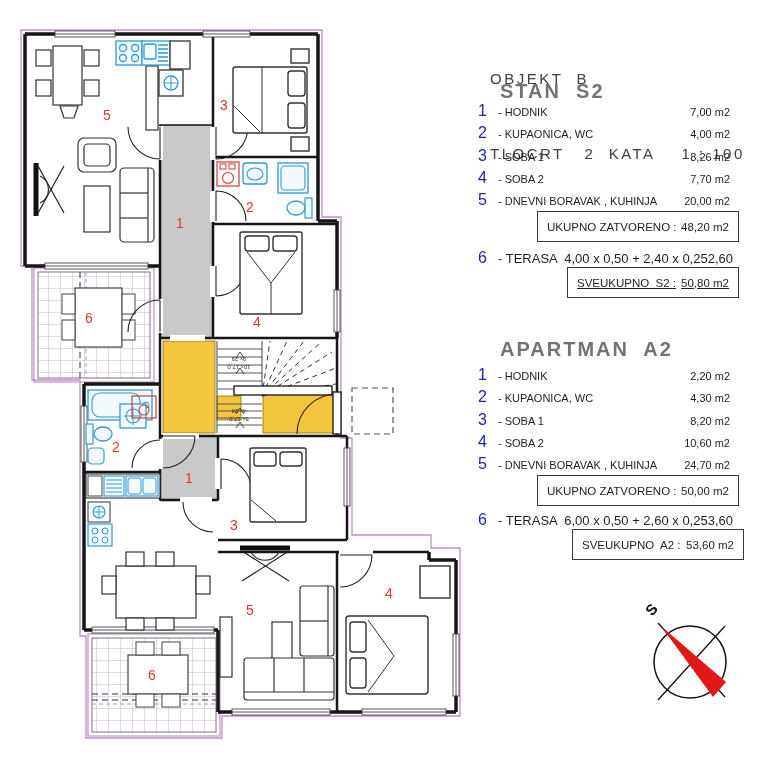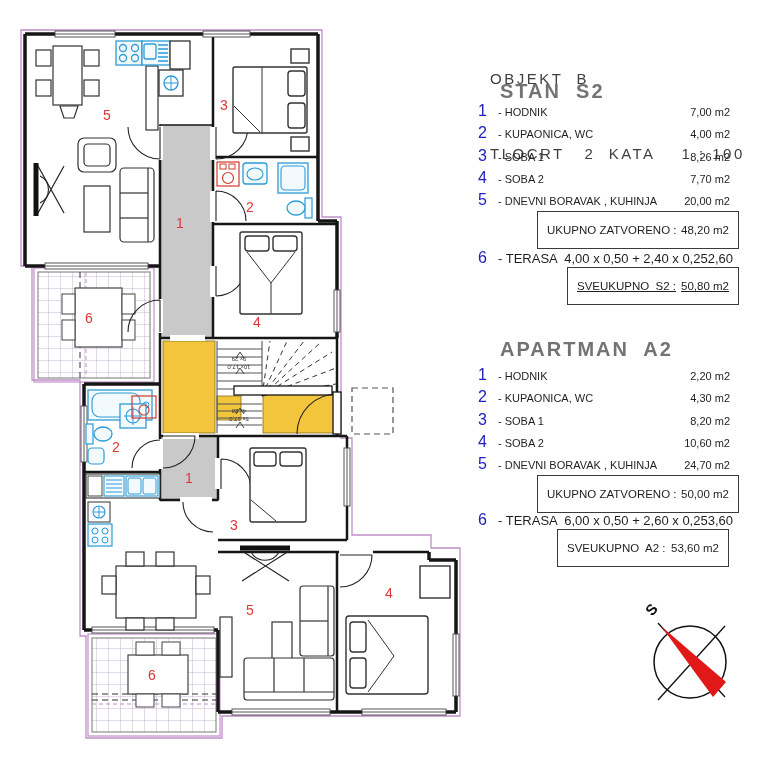--- a/index.html
+++ b/index.html
@@ -10,21 +10,21 @@
   .hdr{position:absolute;left:20px;top:16px;font-size:15px;letter-spacing:2.5px;
        line-height:25px;color:#404040;white-space:pre;}
   .sec{position:absolute;left:0;width:301px;}
   .sec-title{position:absolute;left:30px;top:0;font-size:20px;font-weight:bold;
              letter-spacing:2px;color:#737373;white-space:pre;}
   .rows{position:absolute;left:0;top:22px;width:301px;}
   .row{display:flex;align-items:baseline;height:22.3px;padding-right:41px;box-sizing:border-box;}
   .row .n{width:17px;padding-left:8px;color:#2121bd;font-size:16px;flex:none;}
   .row .l{margin-left:3px;font-size:11px;white-space:pre;color:#1f1f1f;}
   .row .v{margin-left:auto;font-size:11px;color:#1f1f1f;}
-  .tot-box{position:absolute;border:1.5px solid #3a3a3a;height:38px;box-sizing:border-box;
+  .tot-box{position:absolute;border:1.5px solid #3a3a3a;height:31px;box-sizing:border-box;
            display:flex;align-items:center;padding:0 9px;background:#fff;}
   .tot-box .l{font-size:11.5px;white-space:pre;}
   .tot-box .v{margin-left:auto;font-size:11.5px;text-align:center;}
   .trow{position:absolute;left:0;width:301px;display:flex;align-items:baseline;
         padding-right:41px;box-sizing:border-box;}
   .trow .n{width:17px;padding-left:8px;color:#2121bd;font-size:16px;flex:none;}
   .trow .l{margin-left:3px;font-size:13px;white-space:pre;}
   .trow .v{margin-left:auto;font-size:13px;}
   text{font-family:"Liberation Sans", sans-serif;}
   .rnum{fill:#e03535;font-size:14px;}
@@ -426,19 +426,19 @@
   </div>
   <div class="tot-box" style="left:67px;top:475px;width:202px;">
     <span class="l">UKUPNO ZATVORENO :</span>
     <span class="v">50,00 m2</span>
   </div>
   <div class="trow" style="top:511px;">
     <span class="n">6</span>
     <span class="l">- TERASA  6,00 x 0,50 + 2,60 x 0,25</span>
     <span class="v">3,60 m2</span>
   </div>
-  <div class="tot-box" style="left:87px;top:529px;width:172px;">
+  <div class="tot-box" style="left:102px;top:529px;width:172px;">
     <span class="l">SVEUKUPNO  A2 :</span>
     <span class="v">53,60 m2</span>
   </div>
 </div>
 
 </div>
 
 </body></html>

